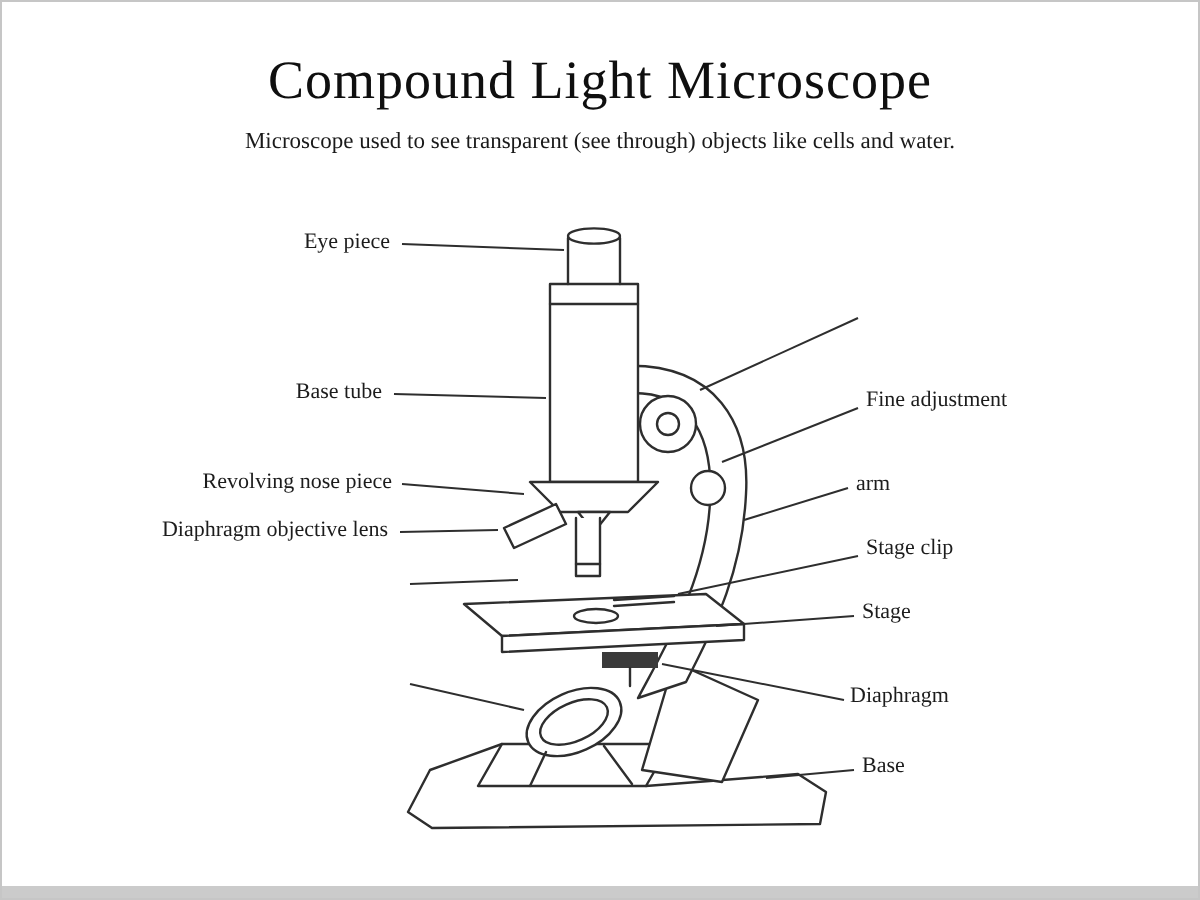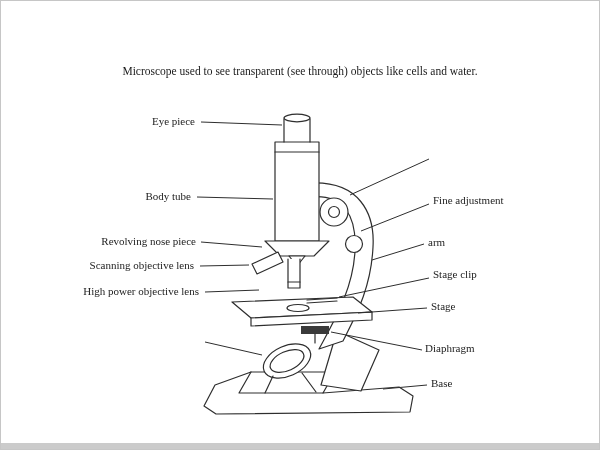--- a/index.html
+++ b/index.html
@@ -54,20 +54,21 @@
     bottom: 0;
     height: 6px;
     background: #cbcbcb;
   }
 </style>
 </head>
 <body>
 
 <div class="slide">
 
+  <h1 class="title">Compound Light Microscope</h1>
   <p class="subtitle">Microscope used to see transparent (see through) objects like cells and water.</p>
 
   <svg class="overlay" width="600" height="450" viewBox="0 0 600 450">
     <g stroke="#2e2e2e" stroke-width="1.2" fill="none" stroke-linejoin="round" stroke-linecap="round">
 
       <path d="M203,405 L214,384 L250,371 L334,371 L322,392 L398,386 L412,395 L409,411 L215,413 Z" fill="#ffffff"></path>
       <path d="M250,371 L238,392 L322,392"></path>
 
       <path d="M336,330 L378,349 L360,390 L320,384 Z" fill="#ffffff"></path>
 
@@ -117,24 +118,23 @@
       <line x1="428" y1="203" x2="360" y2="230"></line>
       <line x1="423" y1="243" x2="371" y2="259"></line>
       <line x1="428" y1="277" x2="338" y2="296"></line>
       <line x1="426" y1="307" x2="357" y2="312"></line>
       <line x1="421" y1="349" x2="330" y2="331"></line>
       <line x1="426" y1="384" x2="382" y2="388"></line>
     </g>
   </svg>
 
   <div class="lbl" style="right:404px; top:113px;">Eye piece</div>
-  <div class="lbl" style="right:408px; top:188px;">Body tube</div>
+  <div class="lbl" style="right:408px; top:188px;">Base tube</div>
   <div class="lbl" style="right:403px; top:233px;">Revolving nose piece</div>
-  <div class="lbl" style="right:405px; top:257px;">Scanning objective lens</div>
-  <div class="lbl" style="right:400px; top:283px;">High power objective lens</div>
+  <div class="lbl" style="right:405px; top:257px;">Diaphragm objective lens</div>
 
   <div class="lbl" style="left:432px; top:192px;">Fine adjustment</div>
   <div class="lbl" style="left:427px; top:234px;">arm</div>
   <div class="lbl" style="left:432px; top:266px;">Stage clip</div>
   <div class="lbl" style="left:430px; top:298px;">Stage</div>
   <div class="lbl" style="left:424px; top:340px;">Diaphragm</div>
   <div class="lbl" style="left:430px; top:375px;">Base</div>
 
   <div class="bottom-edge"></div>
 </div>

